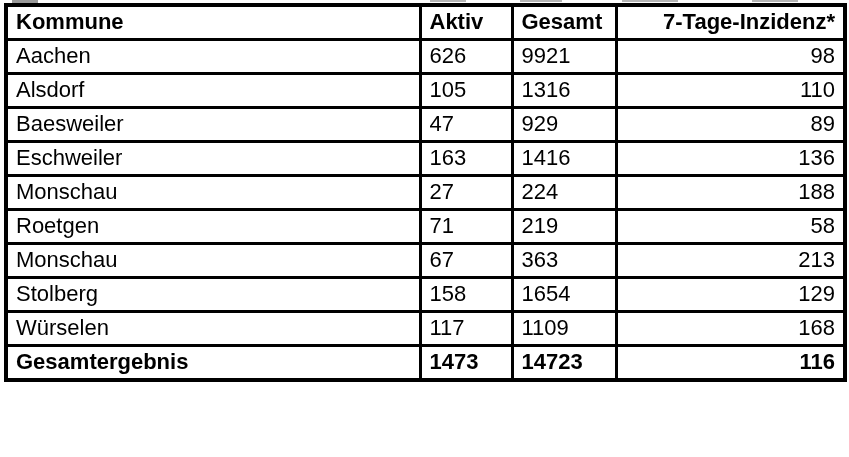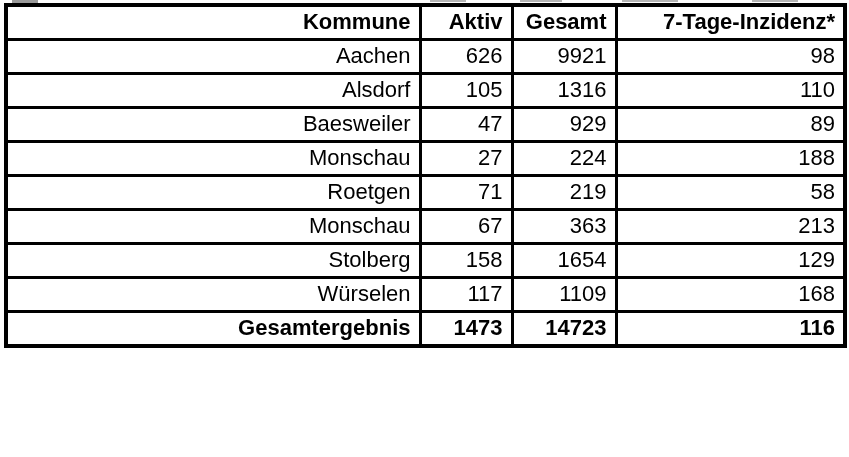--- a/index.html
+++ b/index.html
@@ -43,22 +43,22 @@
     border: 3px solid #000000;
     height: 31px;
     padding: 0 8px;
     white-space: nowrap;
     overflow: hidden;
     vertical-align: middle;
     font-weight: normal;
   }
   .data-table { border: 4px solid #000000; }
   .data-table thead th { font-weight: bold; }
-  .col-left   { text-align: right;  padding-left: 10px; }
-  .col-right  { text-align: right; padding-right: 8px; }
+  .col-left   { text-align: left;  padding-left: 10px; }
+  .col-right  { text-align: left; padding-right: 8px; }
   .col-inz    { text-align: right; padding-right: 5px; margin-top: 28px; }
   tr.total-row td { font-weight: bold; }
 </style>
 </head>
 <body>
 
 <div class="artifact a1"></div>
 <div class="artifact a2"></div>
 <div class="artifact a3"></div>
 <div class="artifact a4"></div>
@@ -92,20 +92,26 @@
         <td class="col-right">1316</td>
         <td class="col-inz">110</td>
       </tr>
       <tr>
         <td class="col-left">Baesweiler</td>
         <td class="col-right">47</td>
         <td class="col-right">929</td>
         <td class="col-inz">89</td>
       </tr>
       <tr>
+        <td class="col-left">Eschweiler</td>
+        <td class="col-right">163</td>
+        <td class="col-right">1416</td>
+        <td class="col-inz">136</td>
+      </tr>
+      <tr>
         <td class="col-left">Monschau</td>
         <td class="col-right">27</td>
         <td class="col-right">224</td>
         <td class="col-inz">188</td>
       </tr>
       <tr>
         <td class="col-left">Roetgen</td>
         <td class="col-right">71</td>
         <td class="col-right">219</td>
         <td class="col-inz">58</td>

